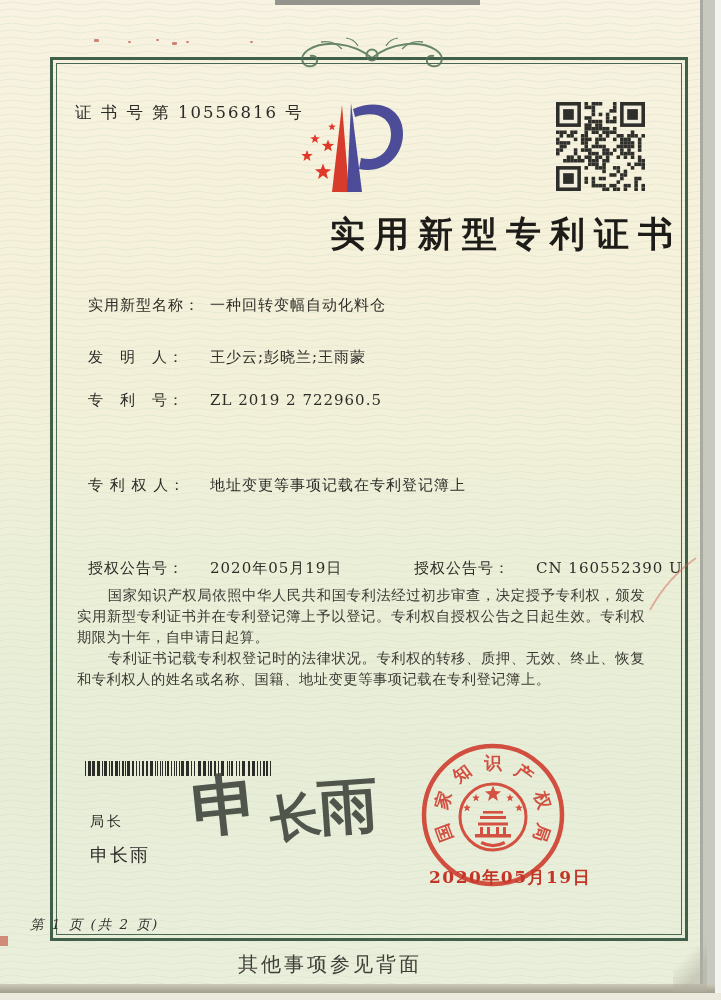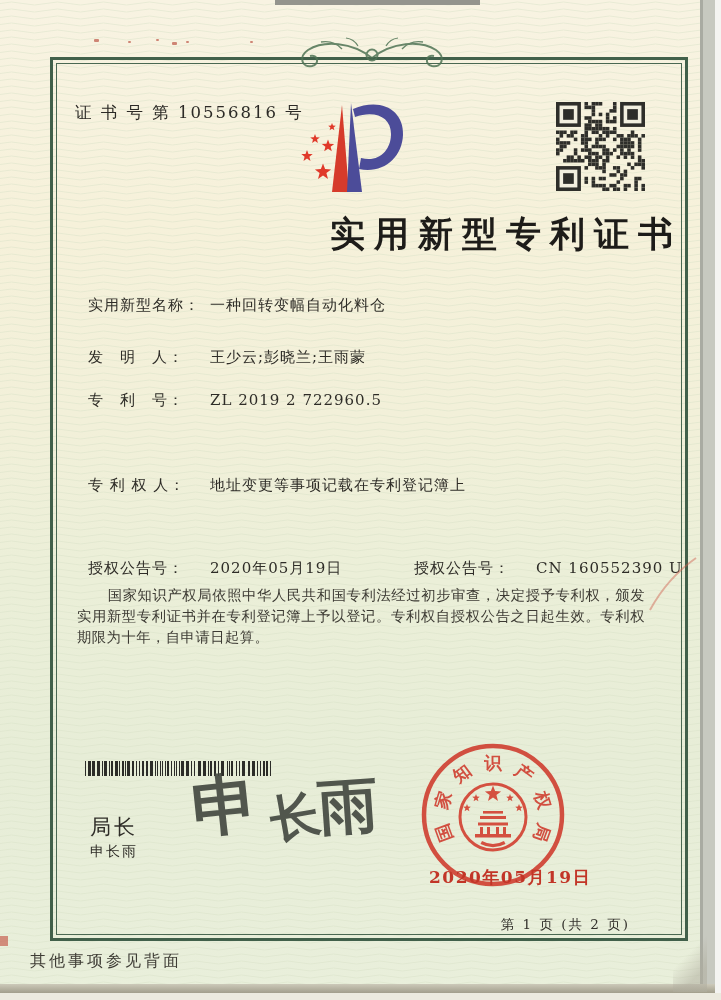--- a/index.html
+++ b/index.html
@@ -20,32 +20,32 @@
   .title{position:absolute;left:50px;top:211px;width:632px;text-align:right;font-size:35px;font-weight:700;
          letter-spacing:9px;color:#1d1c19;z-index:4;}
   .row{position:absolute;left:88px;white-space:nowrap;font-size:15px;color:#2e2c27;letter-spacing:1px;z-index:4;}
   .flabel{display:inline-block;width:122px;}
   .flabel2{display:inline-block;width:122px;margin-left:34px;}
   .fvalue{letter-spacing:1px;}
   .fvalue1{display:inline-block;width:170px;}
   .paras{position:absolute;left:77px;top:585px;width:568px;z-index:4;color:#3c3a33;}
   .paras p{margin:0;font-size:14.3px;line-height:21px;text-indent:2.15em;text-align:justify;letter-spacing:.5px;}
   .barcode{position:absolute;left:85px;top:761px;width:190px;height:15px;z-index:4;}
-  .dir-title{position:absolute;left:90px;top:813px;font-size:21px;letter-spacing:3px;color:#2e2c27;z-index:4;}
-  .dir-name{position:absolute;left:90px;top:843px;font-size:14px;letter-spacing:2px;color:#2e2c27;z-index:4;}
+  .dir-title{position:absolute;left:90px;top:813px;font-size:14px;letter-spacing:3px;color:#2e2c27;z-index:4;}
+  .dir-name{position:absolute;left:90px;top:843px;font-size:18px;letter-spacing:2px;color:#2e2c27;z-index:4;}
   .sig{position:absolute;color:#454a42;font-weight:600;opacity:.92;z-index:5;line-height:1;}
   .sig1{left:192px;top:772px;font-size:66px;transform:rotate(-6deg);}
   .sig2{left:270px;top:792px;font-size:50px;transform:rotate(-10deg);}
   .sig3{left:318px;top:776px;font-size:60px;transform:rotate(-4deg);}
   .seal{position:absolute;left:404px;top:726px;width:178px;height:178px;z-index:5;opacity:.88;}
   .seal-date{position:absolute;left:429px;top:866px;font-size:17px;font-weight:600;color:#c23527;
              letter-spacing:1.5px;z-index:6;}
-  .page-no{position:absolute;left:30px;top:916px;width:600px;text-align:right;font-size:13.5px;
-           letter-spacing:2px;color:#33312c;z-index:4;}
-  .back-note{position:absolute;left:30px;top:951px;width:600px;font-size:16px;
+  .page-no{position:absolute;left:30px;top:916px;width:600px;text-align:left;font-size:13.5px;
+           letter-spacing:2px;color:#33312c;z-index:4;font-style:italic;}
+  .back-note{position:absolute;left:30px;top:951px;width:600px;text-align:center;font-size:20px;
              letter-spacing:3px;color:#3f3d36;z-index:4;}
   
   .edge-line{position:absolute;left:700px;top:0;width:3px;height:992px;background:#a9aba2;z-index:8;}
   .band-gray{position:absolute;left:703px;top:0;width:12px;height:1000px;background:#c7c9c0;z-index:8;}
   .band-white{position:absolute;left:715px;top:0;width:6px;height:1000px;background:#f4f4f1;z-index:8;}
   .bot-shadow{position:absolute;left:0;top:984px;width:715px;height:9px;
               background:linear-gradient(180deg,#ccc9b9,#a29e8c);z-index:8;}
   .bot-white{position:absolute;left:0;top:993px;width:721px;height:7px;background:#eceadf;z-index:8;}
   .corner-shadow{position:absolute;right:14px;bottom:8px;width:34px;height:70px;
                  background:linear-gradient(135deg,transparent 45%,#b0ae9f 75%);opacity:.55;z-index:8;}
@@ -324,20 +324,21 @@
   </div>
   <div class="row" style="top:476px">
     <span class="flabel">专 利 权 人：</span><span class="fvalue">地址变更等事项记载在专利登记簿上</span>
   </div>
   <div class="row" style="top:559px">
     <span class="flabel">授权公告号：</span><span class="fvalue fvalue1">2020年05月19日</span><span class="flabel2">授权公告号：</span><span class="fvalue">CN 160552390 U</span>
   </div>
 
   <div class="paras">
     <p>国家知识产权局依照中华人民共和国专利法经过初步审查，决定授予专利权，颁发实用新型专利证书并在专利登记簿上予以登记。专利权自授权公告之日起生效。专利权期限为十年，自申请日起算。</p>
+    <p>专利证书记载专利权登记时的法律状况。专利权的转移、质押、无效、终止、恢复和专利权人的姓名或名称、国籍、地址变更等事项记载在专利登记簿上。</p>
   </div>
 
   <svg class="barcode" id="bc" viewBox="0 0 190 15">
       <rect x="0" y="0" width="1" height="15" fill="#2c2c28"></rect>
       <rect x="3" y="0" width="3" height="15" fill="#2c2c28"></rect>
       <rect x="7" y="0" width="3" height="15" fill="#2c2c28"></rect>
       <rect x="12" y="0" width="3" height="15" fill="#2c2c28"></rect>
       <rect x="17" y="0" width="1" height="15" fill="#2c2c28"></rect>
       <rect x="19" y="0" width="3" height="15" fill="#2c2c28"></rect>
       <rect x="24" y="0" width="1" height="15" fill="#2c2c28"></rect>

